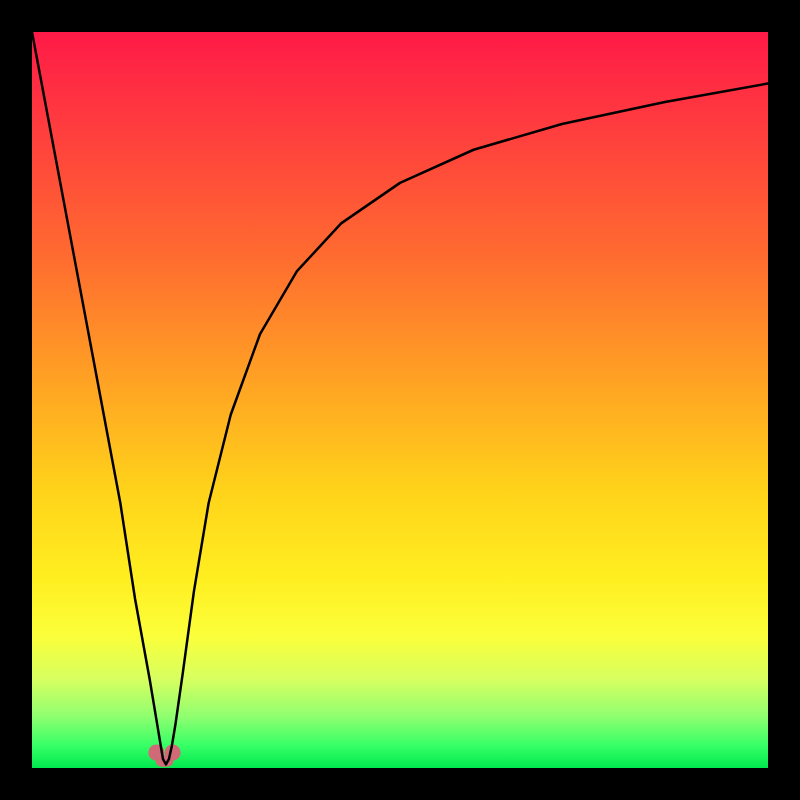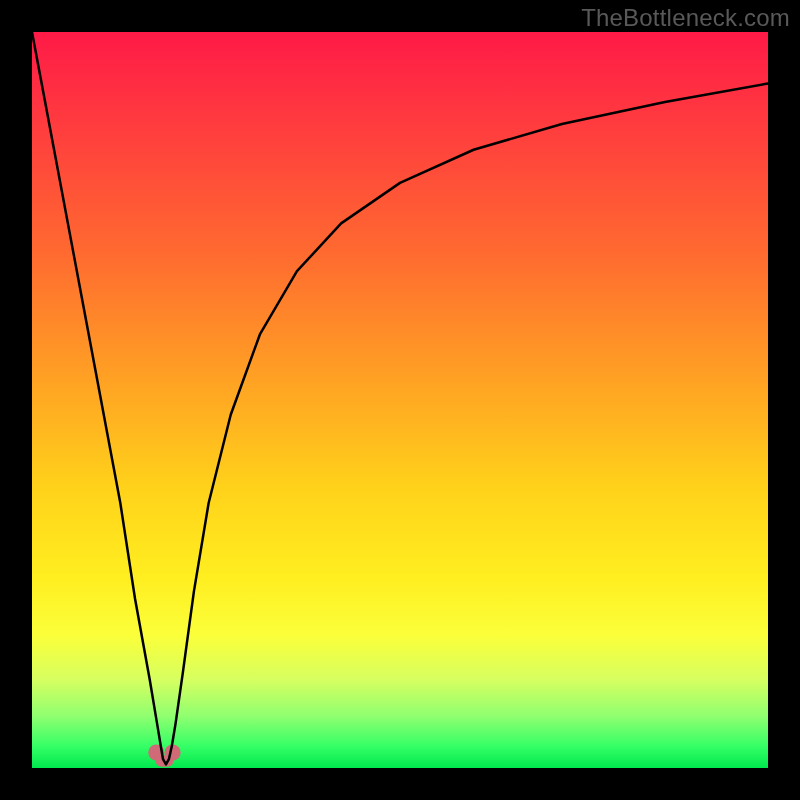--- a/index.html
+++ b/index.html
@@ -69,14 +69,13 @@
       <g>
 
       <rect x="123.57" y="723.34" width="17.81" height="11.33" rx="5.67" fill="#d06a77"></rect>
           <circle cx="124.38" cy="720.54" r="8.10" fill="#d06a77"></circle>
           <circle cx="140.58" cy="720.54" r="8.10" fill="#d06a77"></circle>
         </g>
       <path fill="none" stroke="#000" stroke-width="2.5" stroke-linejoin="round" stroke-linecap="round" d="M0.00 0.00 L22.08 117.76 L44.16 235.52 L66.24 353.28 L88.32 471.04 L103.04 566.72 L117.76 647.68 L125.12 691.84 L128.80 713.92 L131.01 727.17 L133.95 732.32 L136.90 727.17 L139.84 713.92 L143.52 691.84 L150.88 640.32 L161.92 559.36 L176.64 471.04 L198.72 382.72 L228.16 301.76 L264.96 239.20 L309.12 191.36 L368.00 150.88 L441.60 117.76 L529.92 92.00 L632.96 69.92 L736.00 51.52"></path>
     </svg>
   </div>
 
-  <div class="watermark">TheBottleneck.com</div>
 </div>
 
 </body></html>

